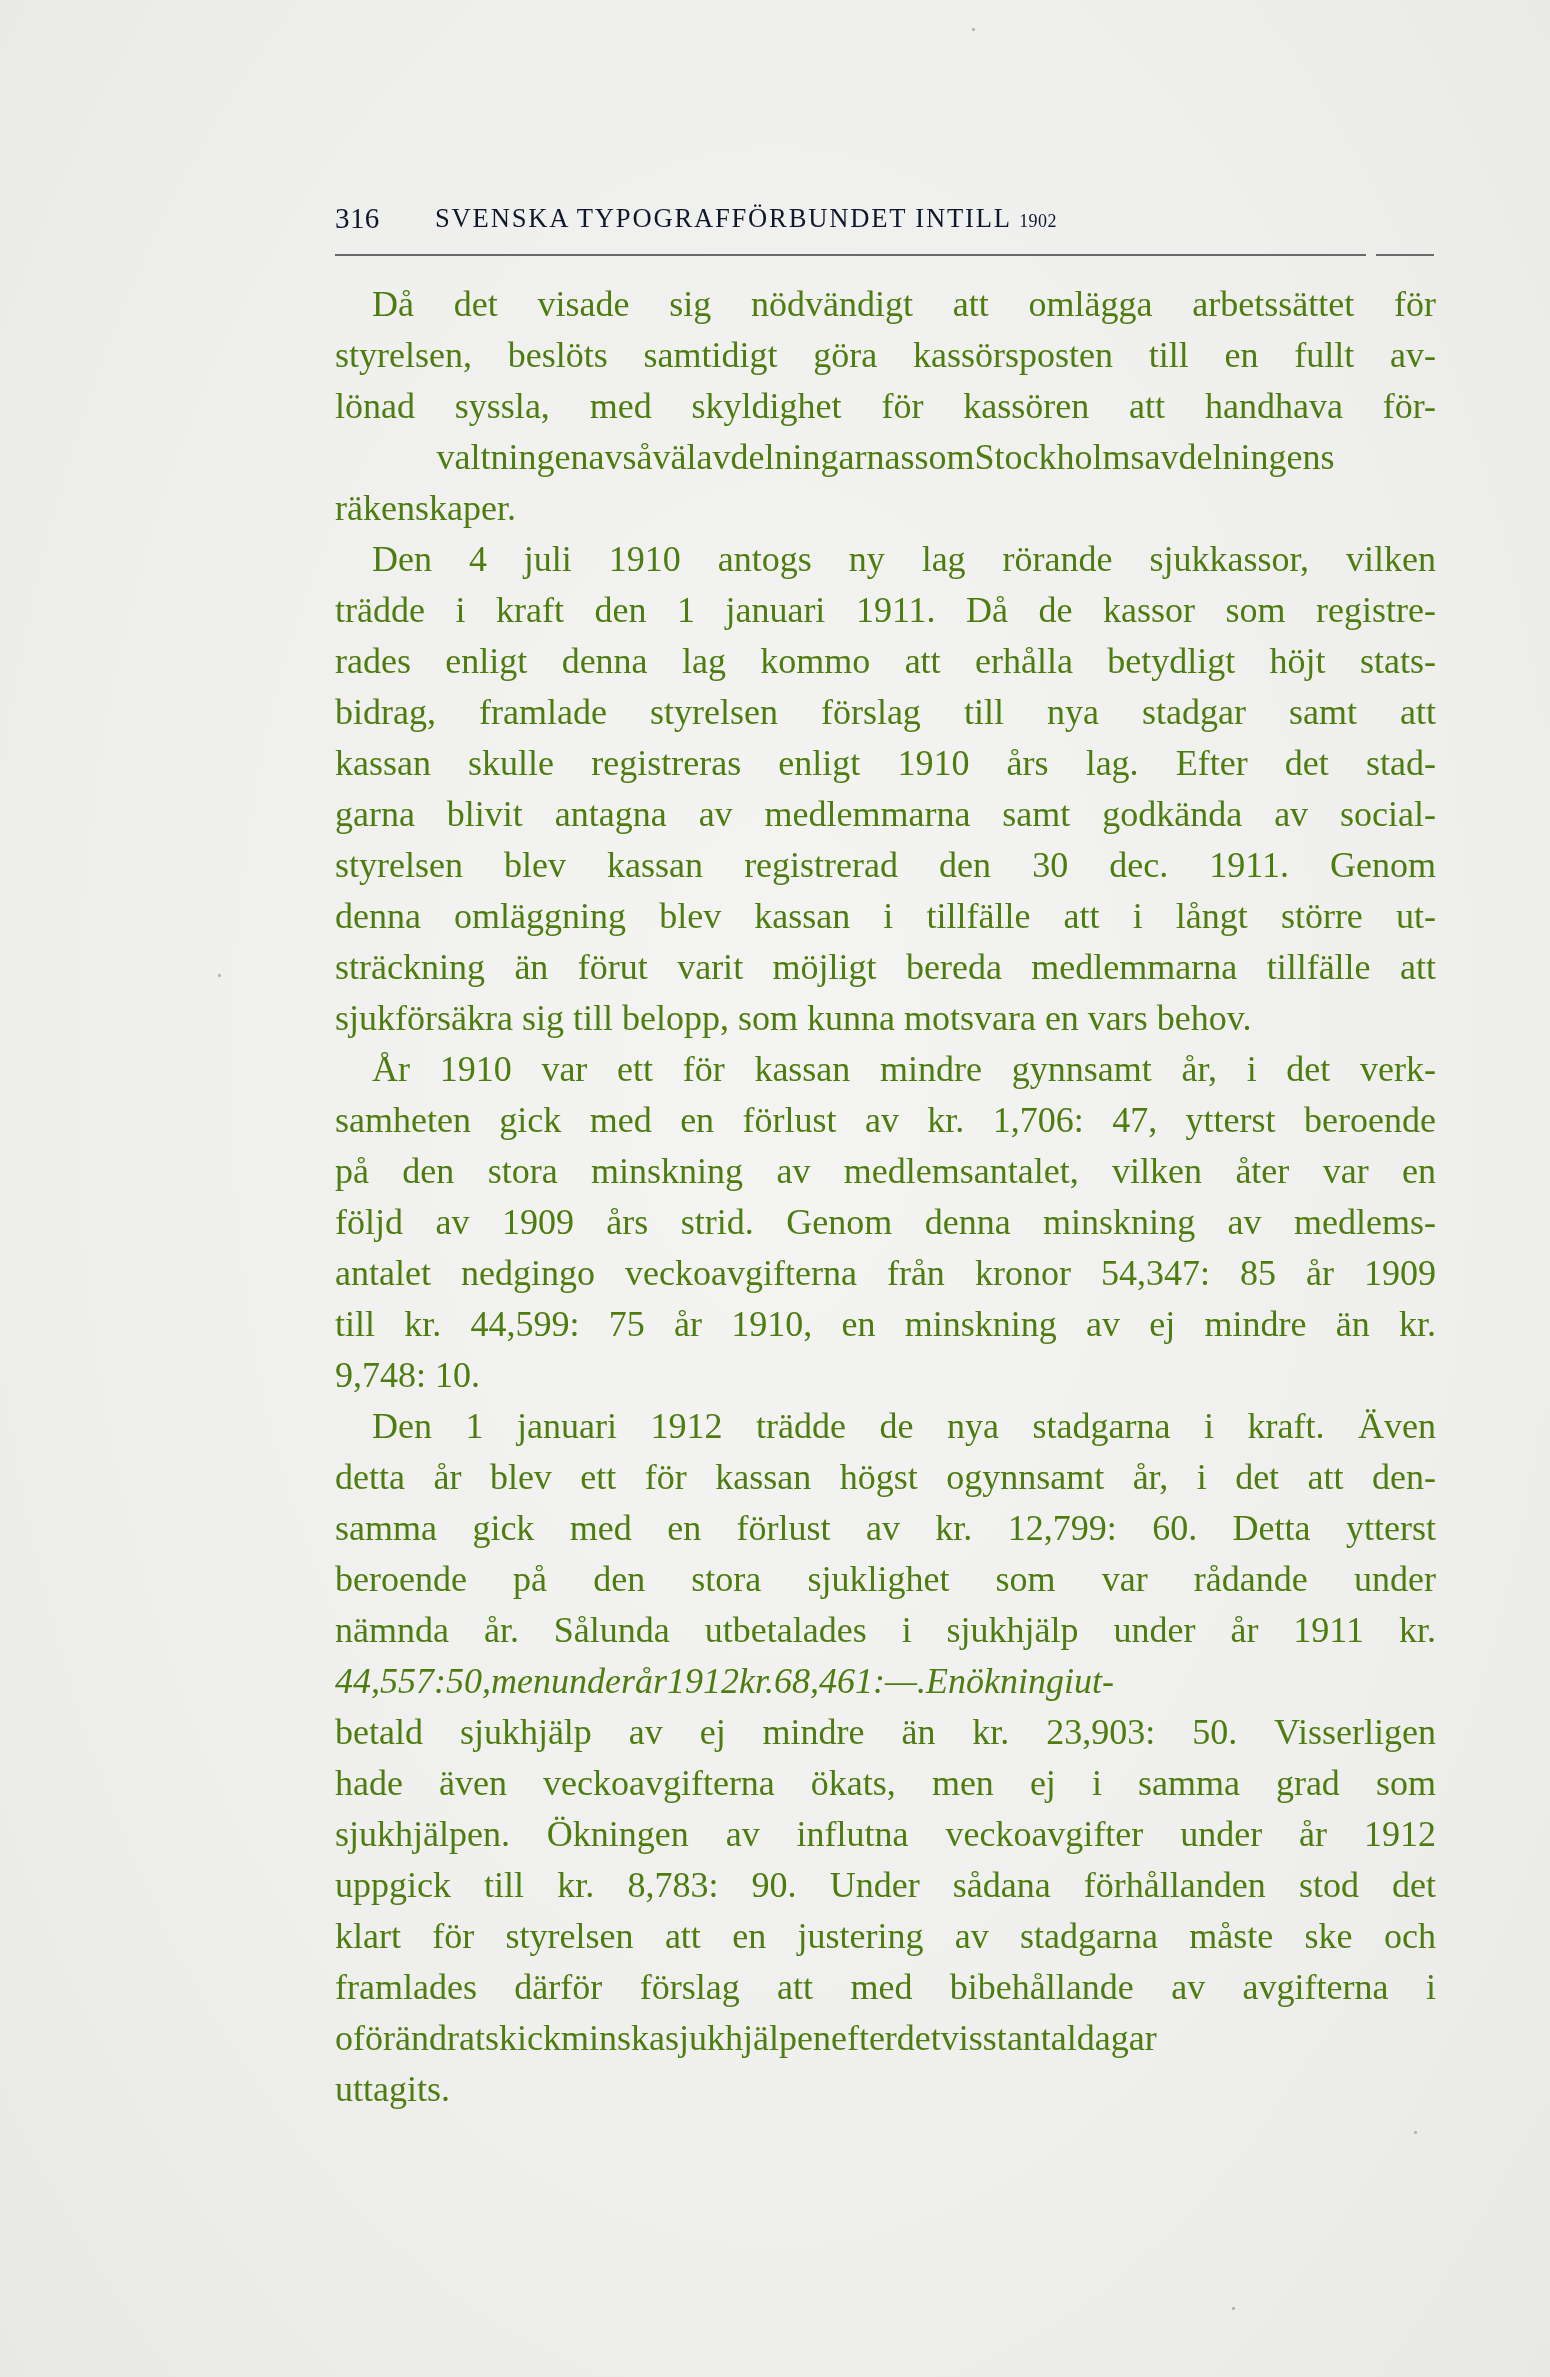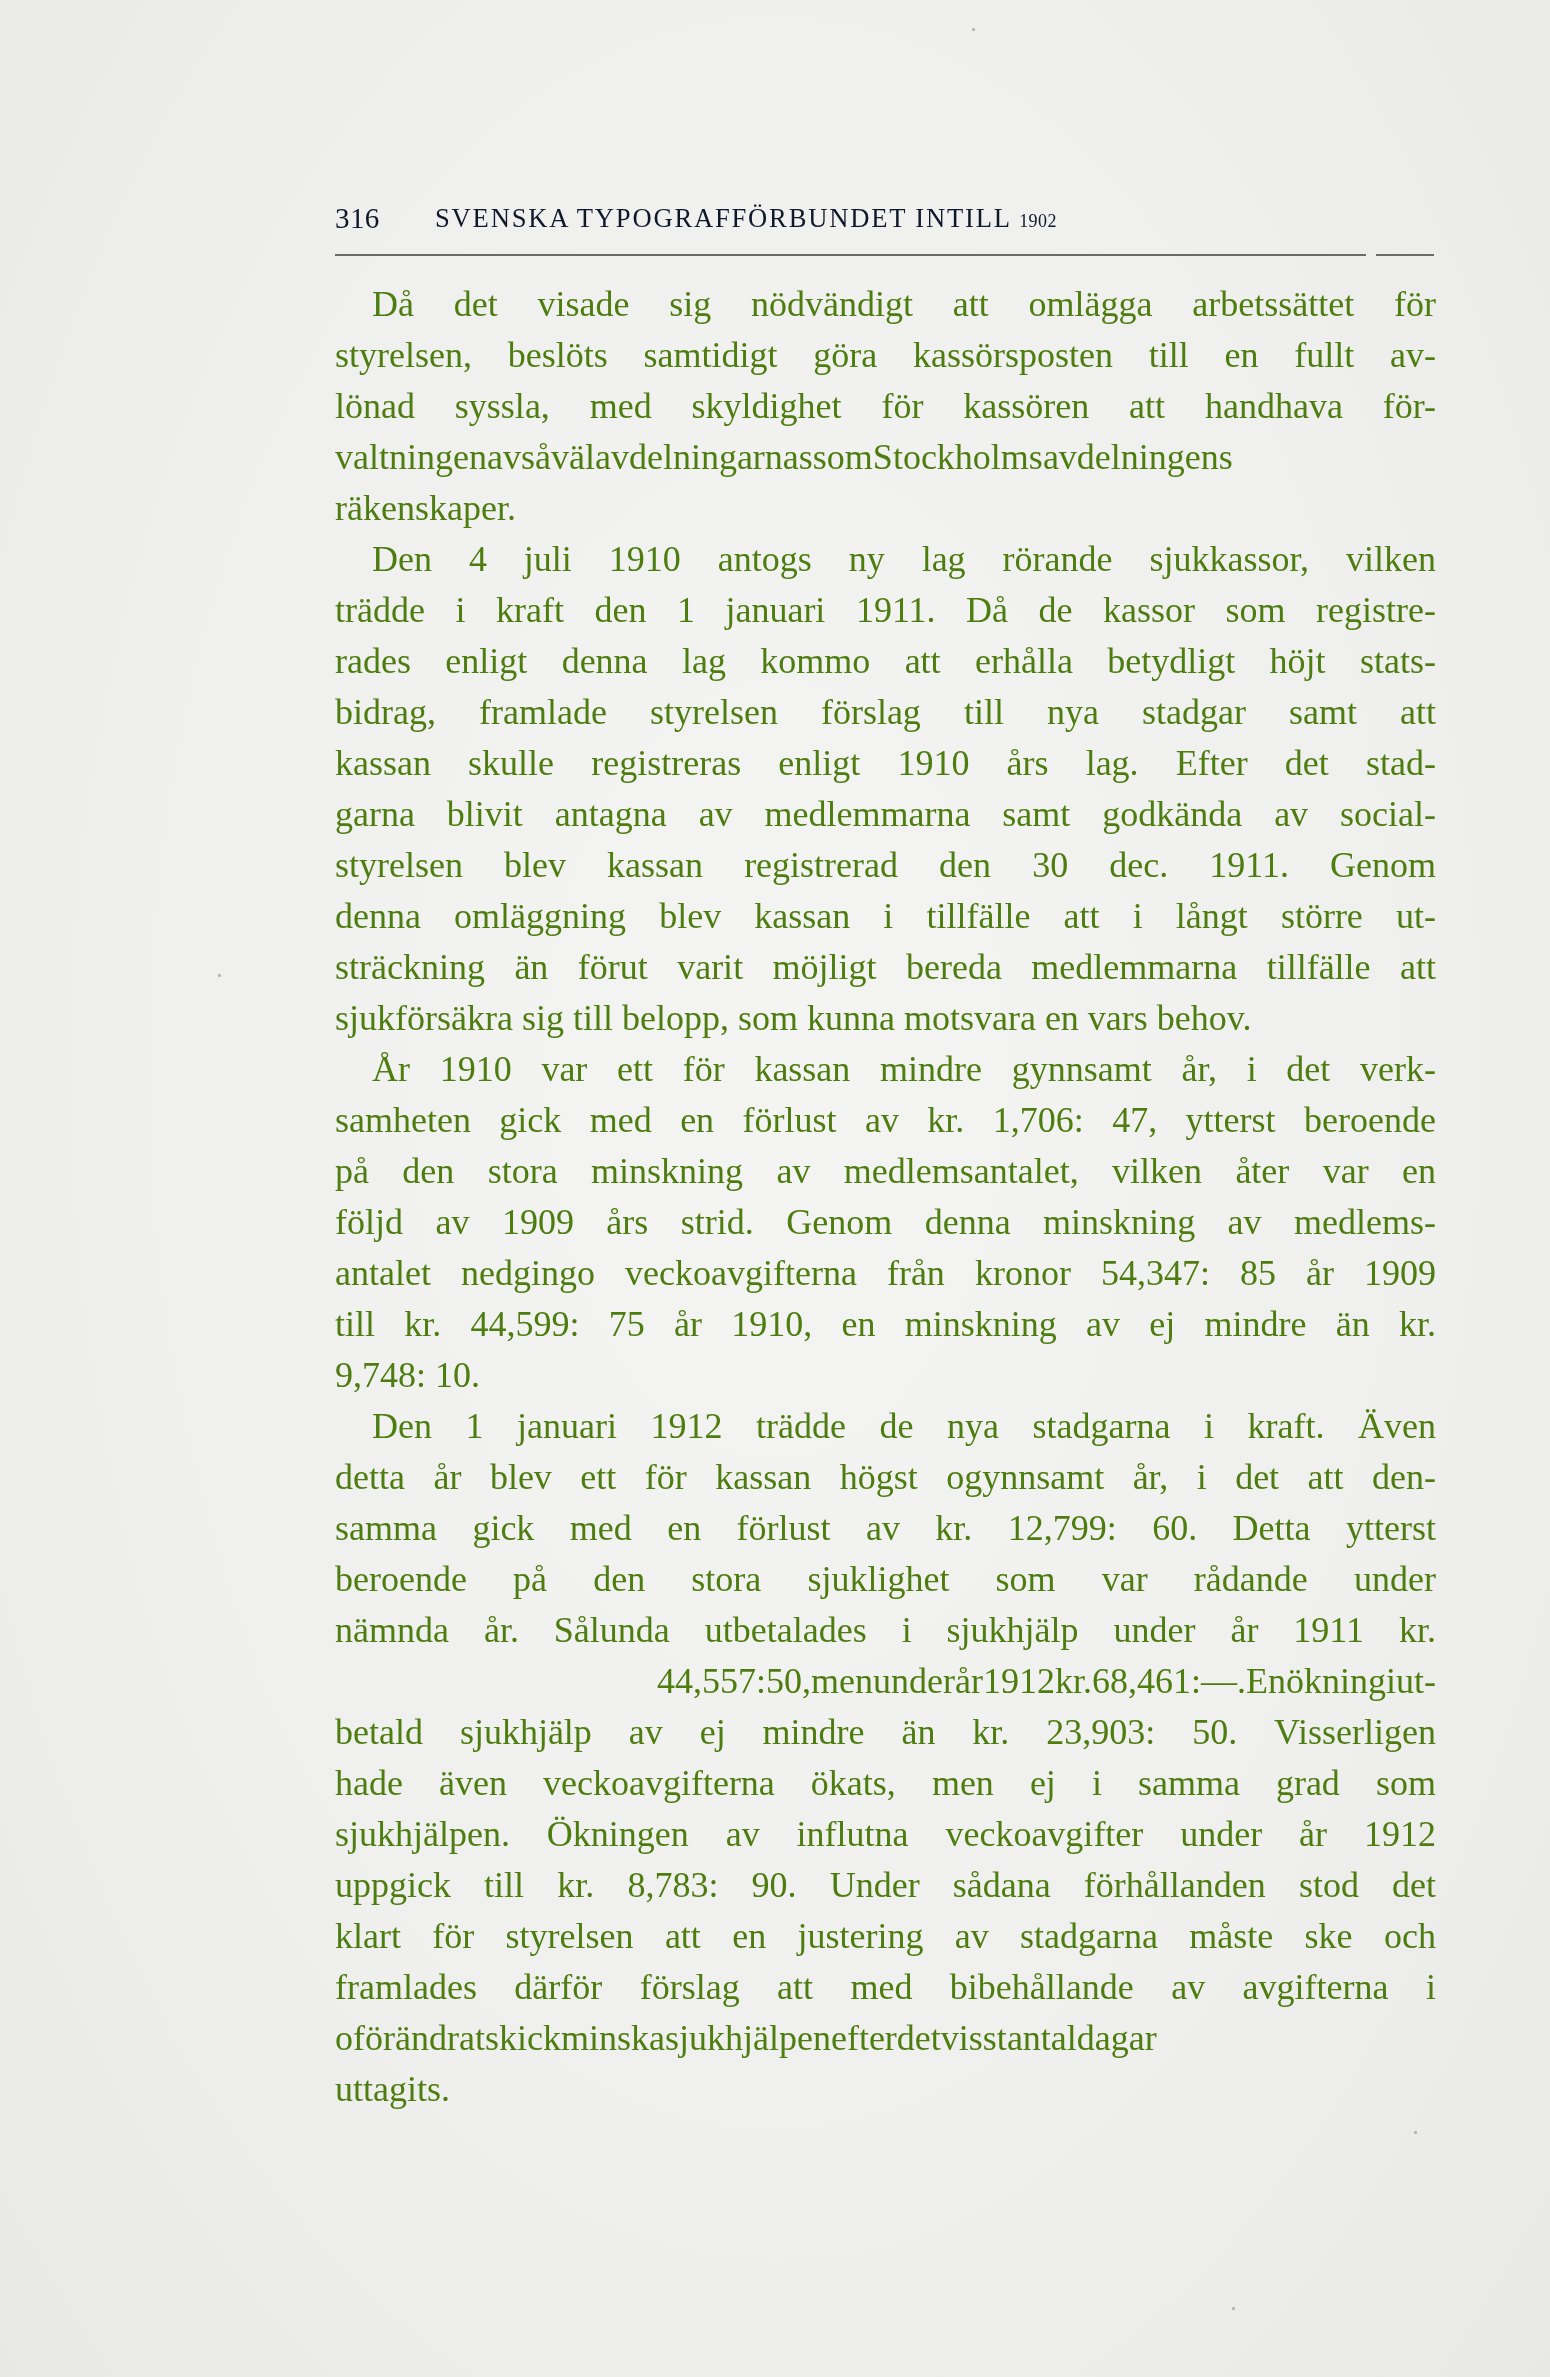--- a/index.html
+++ b/index.html
@@ -141,21 +141,21 @@
             <span>med</span>
             <span>skyldighet</span>
             <span>för</span>
             <span>kassören</span>
             <span>att</span>
             <span>handhava</span>
             <span>för-</span>
           </div>
         </div>
         <div style="height: 51px; white-space: nowrap; padding-left: 0px;">
-          <div style="display: flex; justify-content: flex-start; width: 1101px;">
+          <div style="display: flex; justify-content: center; width: 1101px;">
             <span>valtningen</span>
             <span>av</span>
             <span>såväl</span>
             <span>avdelningarnas</span>
             <span>som</span>
             <span>Stockholmsavdelningens</span>
           </div>
         </div>
         <div style="height: 51px; white-space: nowrap; padding-left: 0px;">räkenskaper.</div>
       </div>
@@ -448,21 +448,21 @@
             <span>utbetalades</span>
             <span>i</span>
             <span>sjukhjälp</span>
             <span>under</span>
             <span>år</span>
             <span>1911</span>
             <span>kr.</span>
           </div>
         </div>
         <div style="height: 51px; white-space: nowrap; padding-left: 0px;">
-          <div style="display: flex; justify-content: flex-end; width: 1101px;">
+          <div style="display: flex; justify-content: flex-start; width: 1101px; font-style: italic;">
             <span>44,557:</span>
             <span>50,</span>
             <span>men</span>
             <span>under</span>
             <span>år</span>
             <span>1912</span>
             <span>kr.</span>
             <span>68,461:</span>
             <span>—.</span>
             <span>En</span>

